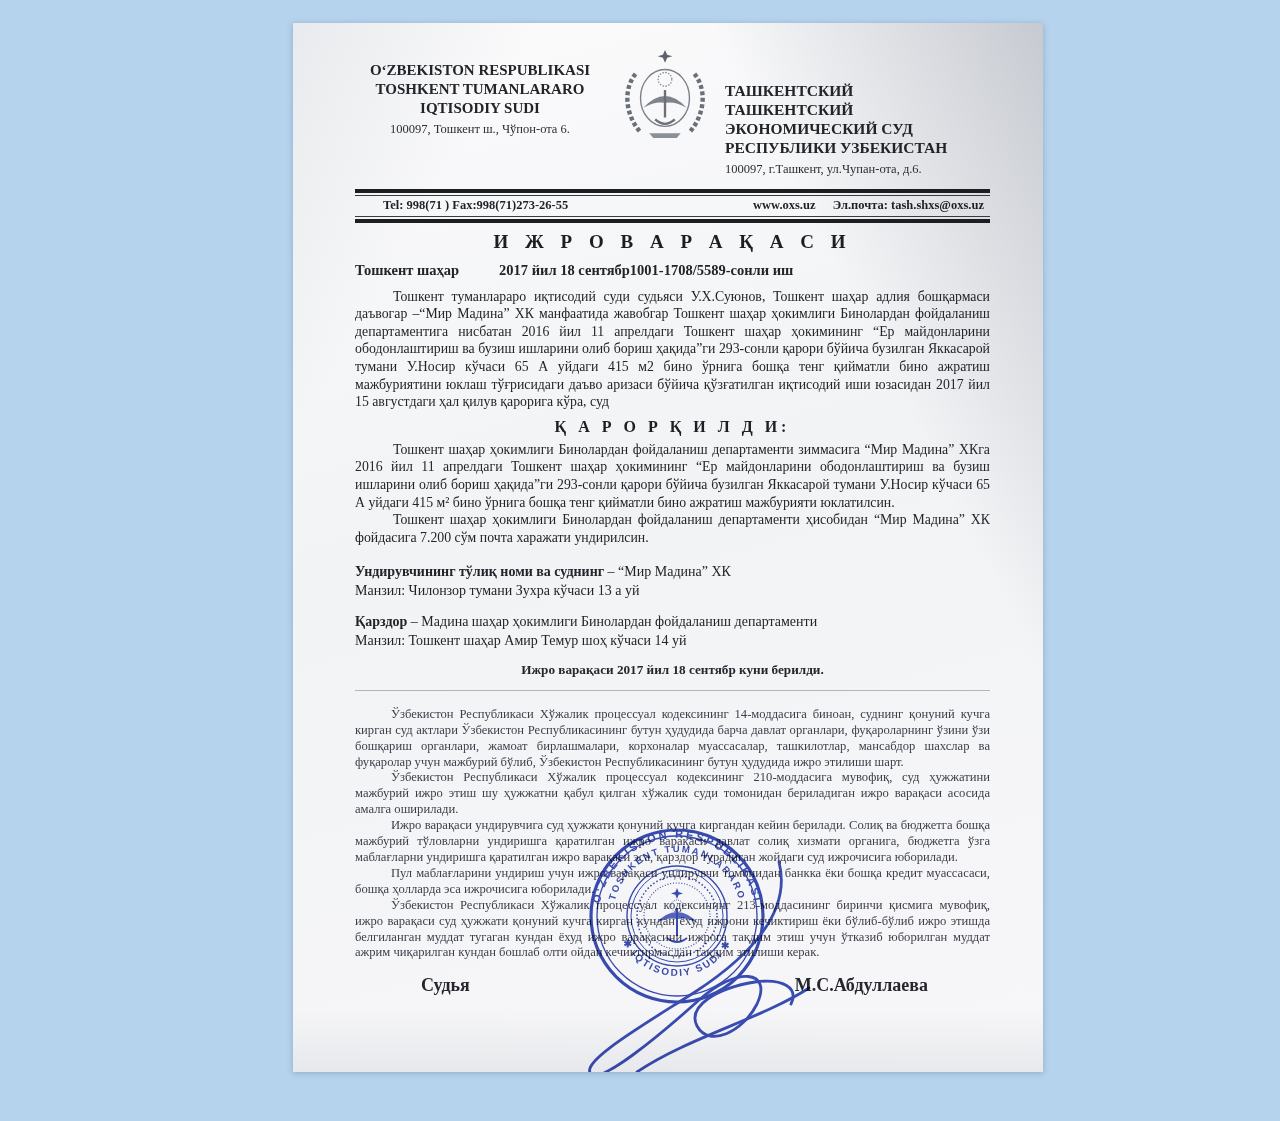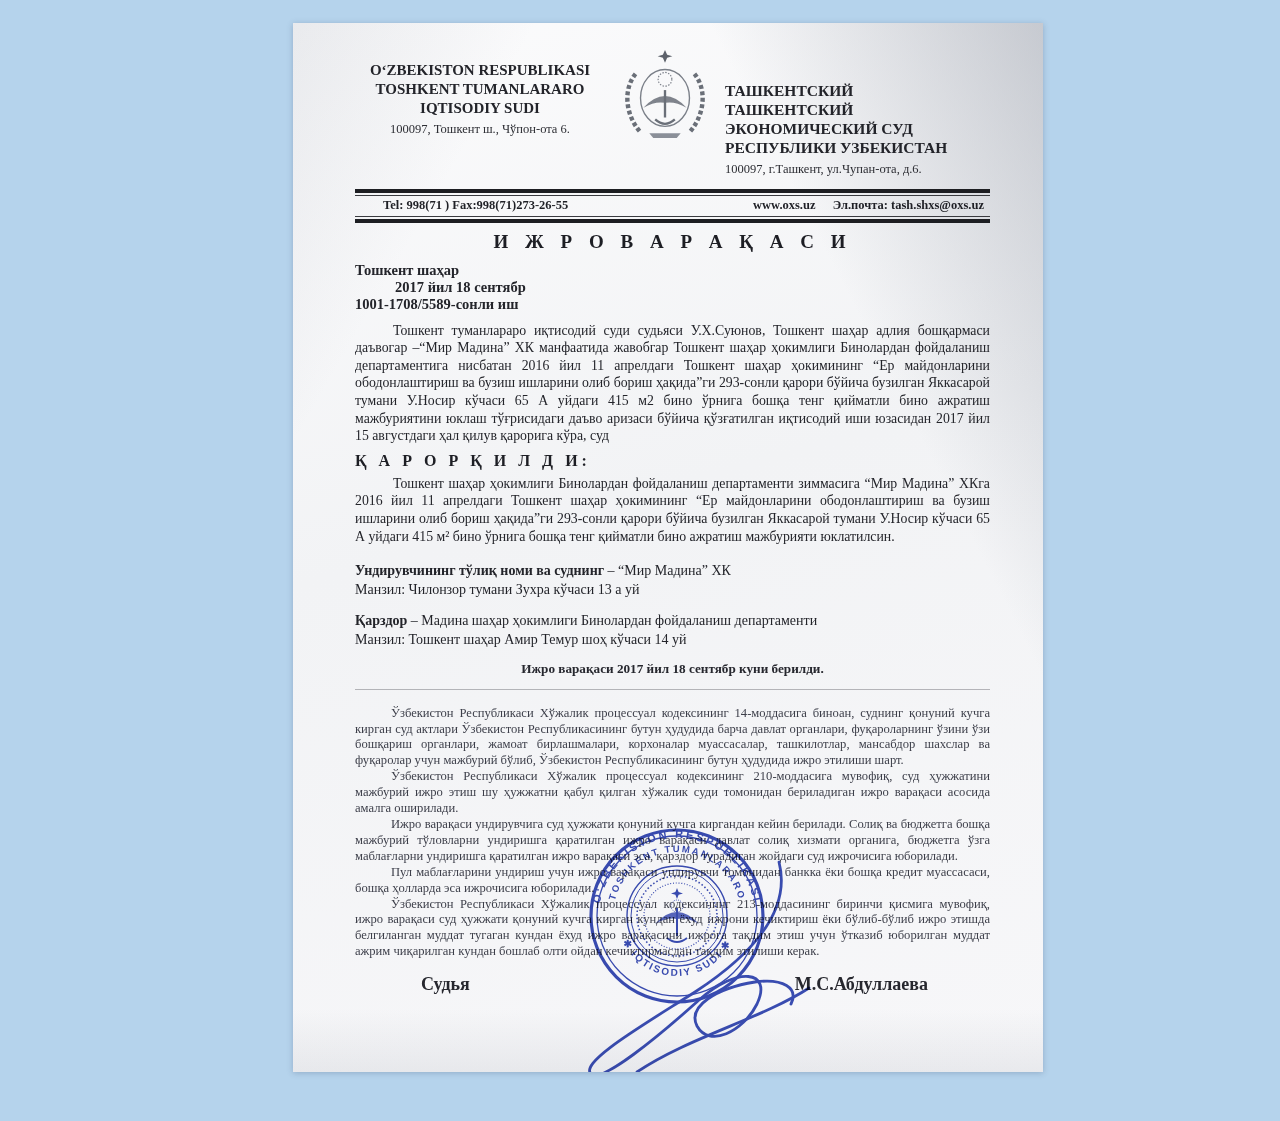--- a/index.html
+++ b/index.html
@@ -35,27 +35,27 @@
   
   .band{margin-top:12px;}
   .rule-thick{height:4px;background:#1d1e22;}
   .rule-thin{height:1px;background:#3a3b40;margin-top:2px;}
   .rule-thin-b{height:1px;background:#3a3b40;margin-bottom:2px;}
   .contact-row{display:flex;justify-content:space-between;font-size:12.5px;font-weight:bold;
     padding:2px 6px 3px 28px;color:#1f2026;}
   .contact-right span{margin-left:14px;}
   
   .doc-title{text-align:center;font-weight:bold;font-size:19px;letter-spacing:6px;margin-top:8px;color:#1d1e24;}
-  .meta-row{display:flex;font-weight:bold;font-size:14.5px;margin-top:9px;padding-right:6px;flex-direction:column;}
+  .meta-row{display:flex;font-weight:bold;font-size:14.5px;margin-top:9px;padding-right:6px;}
   .meta-row .m-date{margin-left:40px;}
   
   .bodytxt{font-size:13.8px;line-height:17.6px;text-align:justify;}
   .bodytxt p{margin:0;text-indent:38px;}
   .intro{margin-top:9px;}
-  .ruling-h{text-align:left;font-weight:bold;font-size:16px;letter-spacing:4px;margin-top:7px;color:#1d1e24;}
+  .ruling-h{text-align:center;font-weight:bold;font-size:16px;letter-spacing:4px;margin-top:7px;color:#1d1e24;}
   .ruling{margin-top:5px;}
   .blk{font-size:14px;line-height:18.5px;}
   .claimant{margin-top:17px;}
   .debtor{margin-top:13px;}
   .blk .lbl{font-weight:bold;}
   .force{margin-top:11px;text-align:center;font-weight:bold;font-size:13.2px;line-height:18.5px;color:#26272e;}
   .boiler{margin-top:10px;font-size:12.6px;line-height:15.9px;color:#3d3f4a;text-align:justify;}
   .boiler p{margin:0;text-indent:36px;}
   .boiler p.first{border-top:1px solid rgba(60,60,70,.35);padding-top:16px;}
   
@@ -123,20 +123,21 @@
       <span>1001-1708/5589-сонли иш</span>
     </div>
 
     <div class="bodytxt intro">
       <p>Тошкент туманлараро иқтисодий суди судьяси У.Х.Суюнов, Тошкент шаҳар адлия бошқармаси даъвогар –“Мир Мадина” ХК манфаатида жавобгар Тошкент шаҳар ҳокимлиги Бинолардан фойдаланиш департаментига нисбатан 2016 йил 11 апрелдаги Тошкент шаҳар ҳокимининг “Ер майдонларини ободонлаштириш ва бузиш ишларини олиб бориш ҳақида”ги 293-сонли қарори бўйича бузилган Яккасарой тумани У.Носир кўчаси 65 А уйдаги 415 м2 бино ўрнига бошқа тенг қийматли бино ажратиш мажбуриятини юклаш тўғрисидаги даъво аризаси бўйича қўзғатилган иқтисодий иши юзасидан 2017 йил 15 августдаги ҳал қилув қарорига кўра, суд</p>
     </div>
 
     <div class="ruling-h">Қ А Р О Р   Қ И Л Д И:</div>
     <div class="bodytxt ruling">
       <p>Тошкент шаҳар ҳокимлиги Бинолардан фойдаланиш департаменти зиммасига “Мир Мадина” ХКга 2016 йил 11 апрелдаги Тошкент шаҳар ҳокимининг “Ер майдонларини ободонлаштириш ва бузиш ишларини олиб бориш ҳақида”ги 293-сонли қарори бўйича бузилган Яккасарой тумани У.Носир кўчаси 65 А уйдаги 415 м² бино ўрнига бошқа тенг қийматли бино ажратиш мажбурияти юклатилсин.</p>
+      <p>Тошкент шаҳар ҳокимлиги Бинолардан фойдаланиш департаменти ҳисобидан “Мир Мадина” ХК фойдасига 7.200 сўм почта харажати ундирилсин.</p>
     </div>
 
     <div class="blk claimant">
       <div><span class="lbl">Ундирувчининг тўлиқ номи ва суднинг</span><span> – “Мир Мадина” ХК</span></div>
       <div>Манзил: Чилонзор тумани Зухра кўчаси 13 а уй</div>
     </div>
     <div class="blk debtor">
       <div><span class="lbl">Қарздор</span><span> – Мадина шаҳар ҳокимлиги Бинолардан фойдаланиш департаменти</span></div>
       <div>Манзил: Тошкент шаҳар Амир Темур шоҳ кўчаси 14 уй</div>
     </div>

